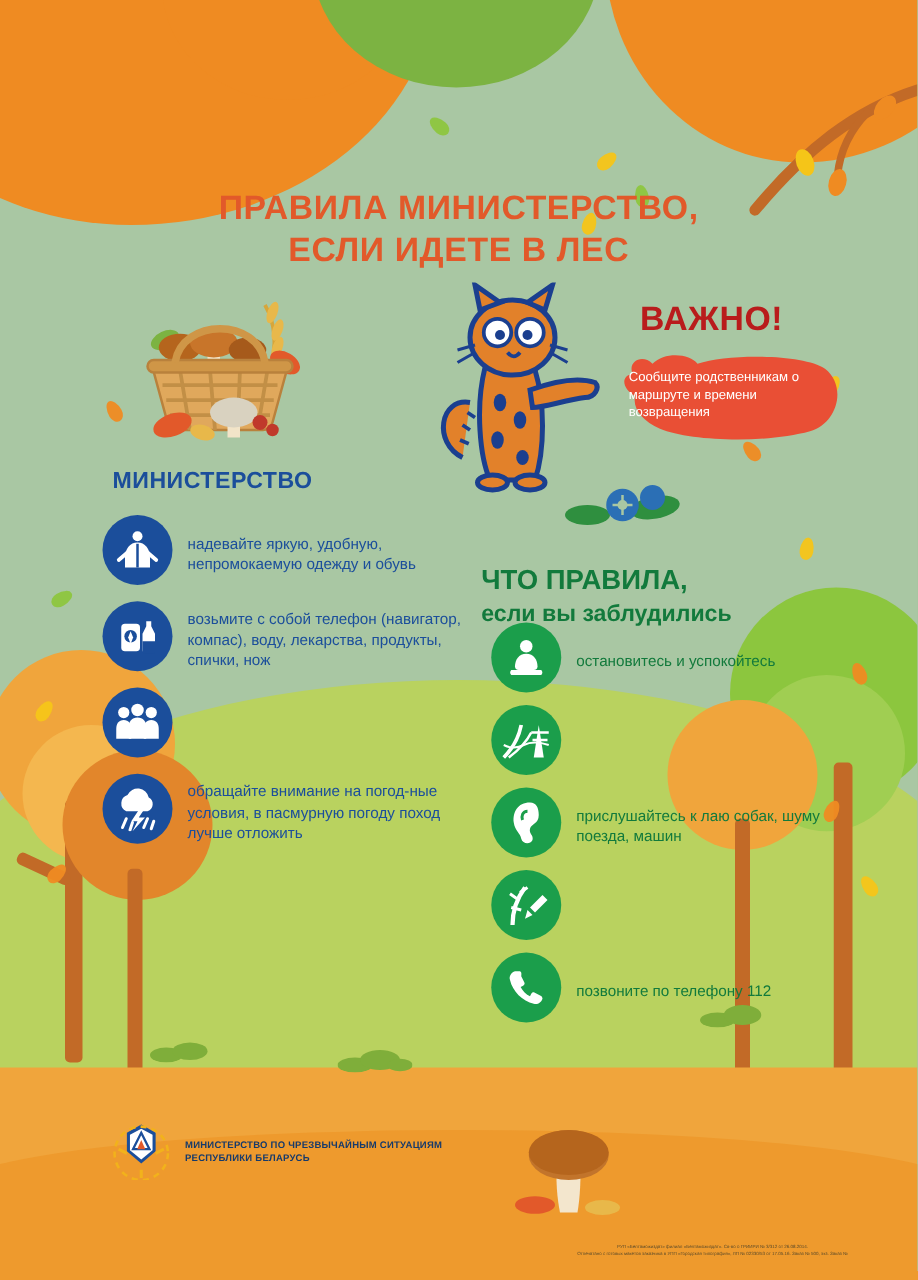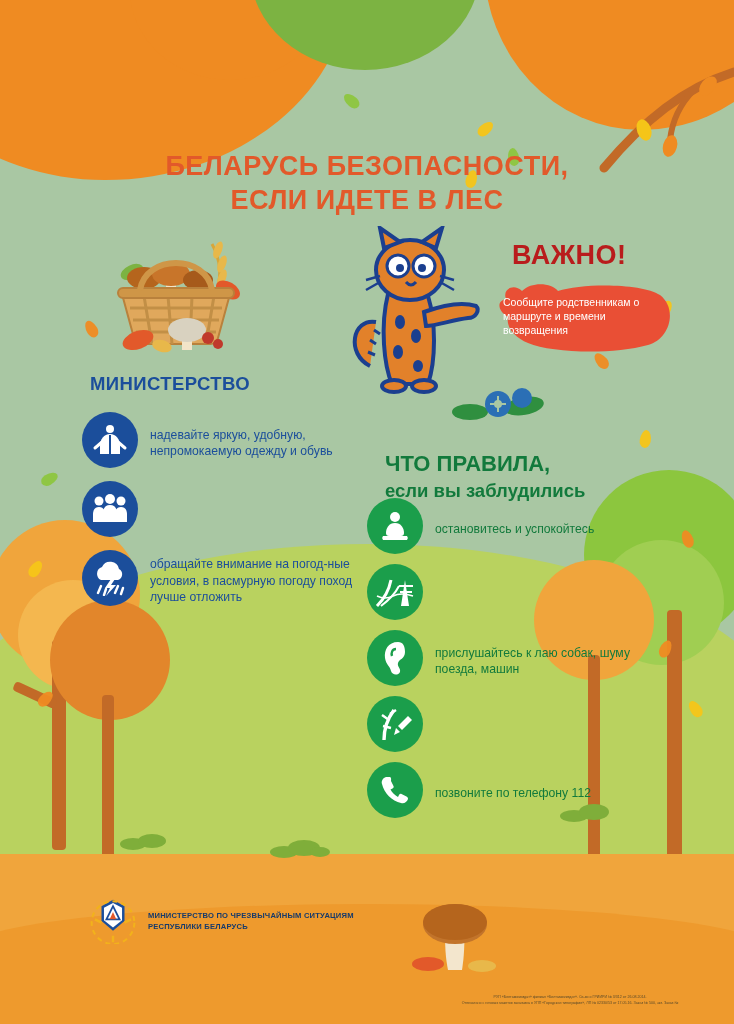--- a/index.html
+++ b/index.html
@@ -185,21 +185,21 @@
   .head-do .sub {
     font-size: 18.5px;
   }
 
   
   .items {
     position: absolute;
     z-index: 6;
   }
   .items.rec { top: 412px; left: 82px; width: 300px; }
-  .items.todo { top: 498px; left: 367px; width: 290px; }
+  .items.todo { top: 498px; left: 393px; width: 290px; }
   .item {
     display: flex;
     align-items: center;
     margin-bottom: 11px;
   }
   .badge {
     flex: 0 0 auto;
     width: 56px;
     height: 56px;
     border-radius: 50%;
@@ -315,21 +315,21 @@
   <div class="leaf" style="left:640px; top:430px; transform:rotate(10deg);"></div>
   <div class="leaf g" style="left:44px; top:470px; transform:rotate(60deg);"></div>
   <div class="leaf o" style="left:682px; top:530px; transform:rotate(-20deg);"></div>
   <div class="leaf" style="left:30px; top:560px; transform:rotate(35deg);"></div>
   <div class="leaf o" style="left:660px; top:640px; transform:rotate(25deg);"></div>
   <div class="leaf" style="left:690px; top:700px; transform:rotate(-35deg);"></div>
   <div class="leaf o" style="left:40px; top:690px; transform:rotate(45deg);"></div>
   <div class="leaf g" style="left:346px; top:92px; transform:rotate(-50deg);"></div>
 
   <div class="title">
-    <div>БЕЛАРУСЬ БЕЗОПАСНОСТИ,</div>
+    <div>ПРАВИЛА МИНИСТЕРСТВО,</div>
     <div>ЕСЛИ ИДЕТЕ В ЛЕС</div>
   </div>
 
   <svg class="basket" width="160" height="135" viewBox="0 0 160 135">
 
     <path d="M116 16 C124 30, 126 48, 120 66" stroke="#d7a63a" stroke-width="3" fill="none"></path>
     <ellipse cx="122" cy="22" rx="4" ry="9" fill="#e8b84a" transform="rotate(20 122 22)"></ellipse>
     <ellipse cx="126" cy="36" rx="4" ry="9" fill="#e8b84a" transform="rotate(20 126 36)"></ellipse>
     <ellipse cx="126" cy="50" rx="4" ry="9" fill="#e8b84a" transform="rotate(20 126 50)"></ellipse>
 
@@ -419,20 +419,32 @@
         <svg width="36" height="36" viewBox="0 0 36 36">
           <circle cx="18" cy="7" r="4" fill="#fff"></circle>
           <path d="M18 12 C12 12, 8 17, 8 24 L8 32 L28 32 L28 24 C28 17, 24 12, 18 12 Z" fill="#fff"></path>
           <path d="M18 13 L18 32" stroke="#1b4e9b" stroke-width="2"></path>
           <path d="M3 26 L10 20 M33 26 L26 20" stroke="#fff" stroke-width="3" stroke-linecap="round"></path>
         </svg>
       </div>
       <div class="item-text">надевайте яркую, удобную, непромокаемую одежду и обувь</div>
     </div>
 
+    <div class="item">
+      <div class="badge blue">
+        <svg width="36" height="36" viewBox="0 0 36 36">
+          <rect x="5" y="8" width="15" height="22" rx="3" fill="#fff"></rect>
+          <circle cx="12.5" cy="18" r="5" fill="#1b4e9b"></circle>
+          <path d="M12.5 14 l2 5 l-2 5 l-2 -5 z" fill="#fff"></path>
+          <path d="M25 6 h4 v4 l3 6 v13 a2 2 0 0 1 -2 2 h-6 a2 2 0 0 1 -2 -2 v-13 l3 -6 z" fill="#fff"></path>
+          <path d="M22 22 h10 v8 a2 2 0 0 1 -2 2 h-6 a2 2 0 0 1 -2 -2 z" fill="#1b4e9b"></path>
+        </svg>
+      </div>
+      <div class="item-text">возьмите с собой  телефон (навигатор, компас), воду, лекарства, продукты, спички, нож</div>
+    </div>
 
     <div class="item">
       <div class="badge blue">
         <svg width="38" height="36" viewBox="0 0 38 36">
           <circle cx="8" cy="10" r="4.5" fill="#fff"></circle>
           <path d="M8 16 c-4 0 -6 3 -6 7 v8 h12 v-8 c0 -4 -2 -7 -6 -7z" fill="#fff"></path>
           <circle cx="19" cy="8" r="5" fill="#fff"></circle>
           <path d="M19 14 c-4.5 0 -7 3 -7 8 v9 h14 v-9 c0 -5 -2.5 -8 -7 -8z" fill="#fff"></path>
           <circle cx="30" cy="10" r="4.5" fill="#fff"></circle>
           <path d="M30 16 c-4 0 -6 3 -6 7 v8 h12 v-8 c0 -4 -2 -7 -6 -7z" fill="#fff"></path>

